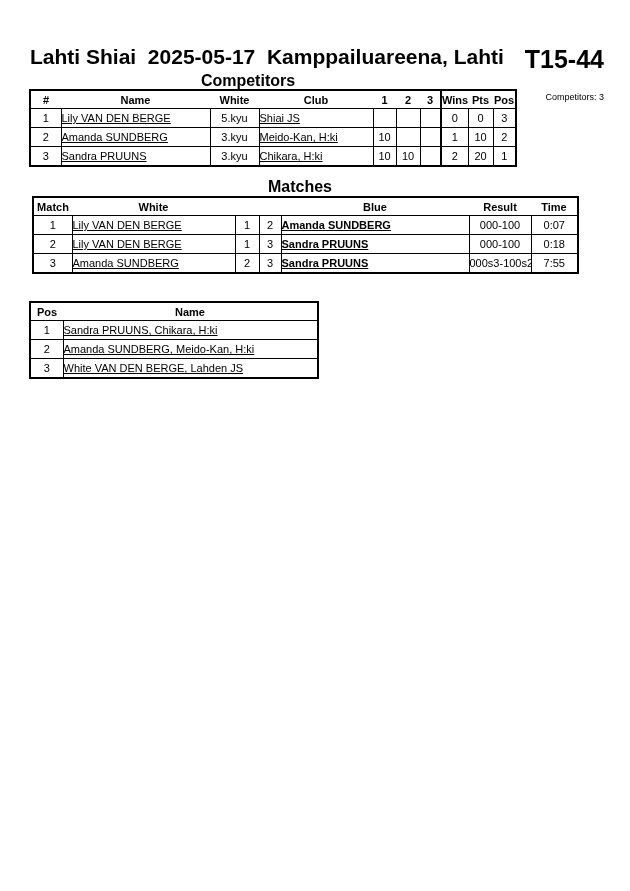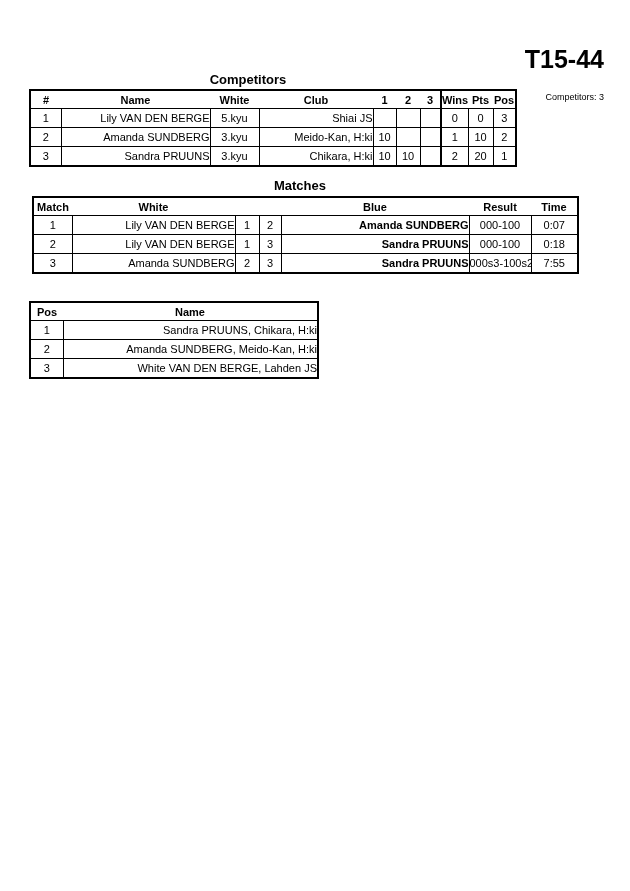--- a/index.html
+++ b/index.html
@@ -30,21 +30,21 @@
   .competitors-count {
     position: absolute;
     right: 26px;
     top: 67px;
     font-size: 9px;
     margin-top: 25px;
   }
   .section-title {
     position: absolute;
     transform: translateX(-50%);
-    font-size: 13px;
+    font-size: 16px;
     font-weight: bold;
     white-space: nowrap;
   }
   .st-competitors { left: 248px; top: 72px; }
   .st-matches    { left: 300px; top: 178px; }
   .st-results    { left: 172px; top: 303px; }
 
   .wrap {
     position: absolute;
     border: 2px solid #000;
@@ -68,28 +68,29 @@
     overflow: hidden;
     white-space: nowrap;
   }
   .tbl tbody td { height: 18px; border: 1px solid #000; }
   .tbl thead th { border: none; border-bottom: 1px solid #000; font-weight: bold; }
   .tbl tbody tr td:first-child { border-left: none; }
   .tbl tbody tr td:last-child  { border-right: none; }
   .tbl tbody tr:last-child td  { border-bottom: none; }
   .thick { border-left: 2px solid #000 !important; margin-top: 44px; }
   .c { text-align: center; }
-  .l { text-align: right; padding-left: 5px; }
+  .l { text-align: left; padding-left: 5px; text-decoration: underline; }
   .b { font-weight: bold; }
 </style>
 </head>
 <body>
 
 <div class="page">
 
+  <div class="main-title">Lahti Shiai  2025-05-17  Kamppailuareena, Lahti</div>
   <div class="pool-code">T15-44</div>
   <div class="competitors-count">Competitors: 3</div>
 
   <div class="section-title st-competitors">Competitors</div>
 
   <div class="wrap wrap-competitors">
     <table class="tbl">
       <colgroup>
         <col style="width:30px">
           <col style="width:149px">

